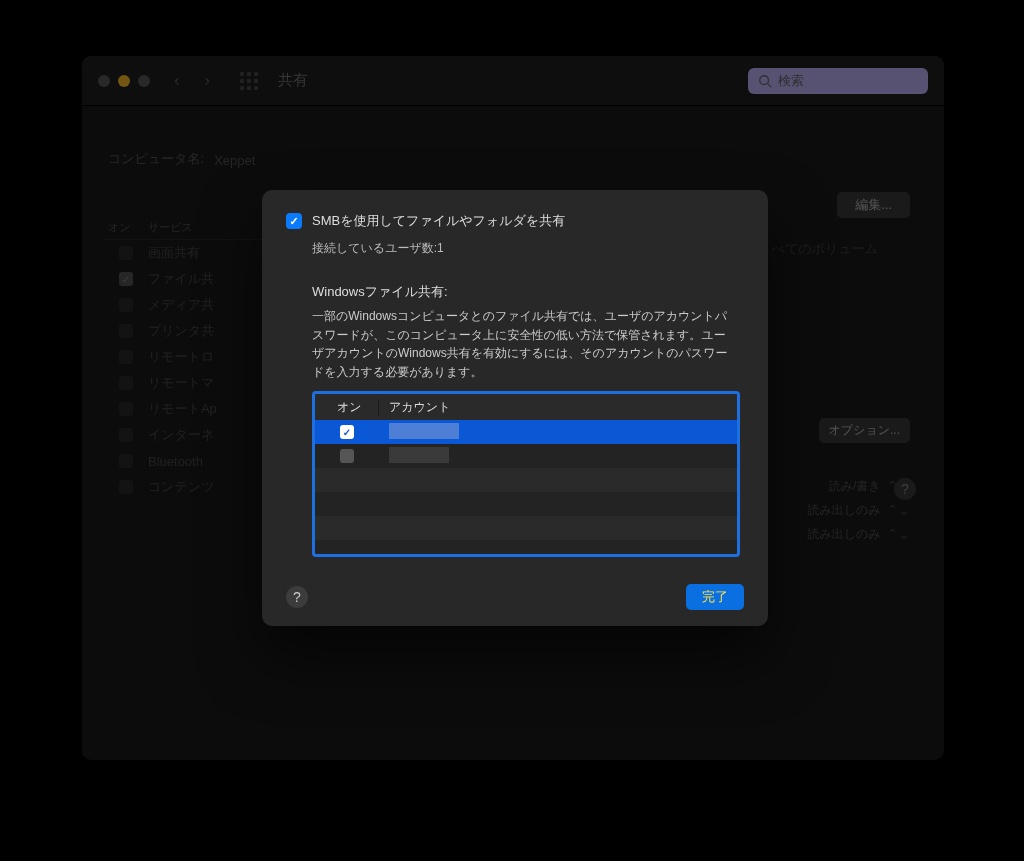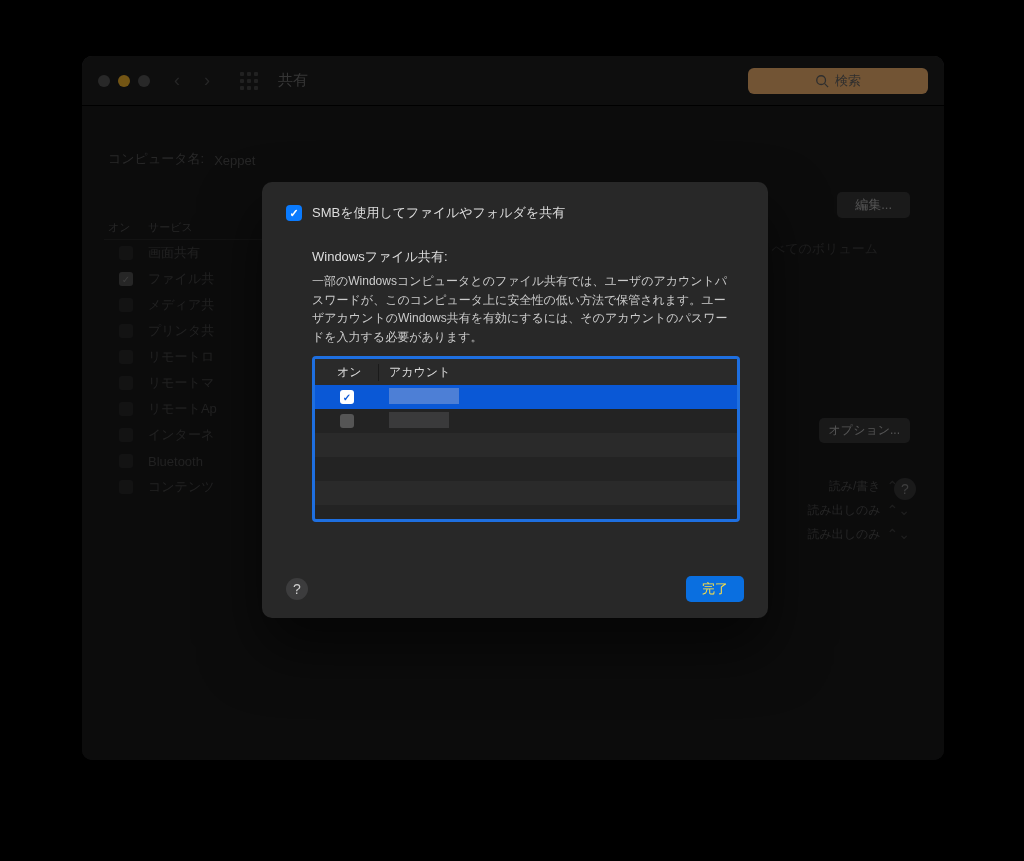--- a/index.html
+++ b/index.html
@@ -30,22 +30,22 @@
   .tl.yellow { background: #ffbd2e; }
   .tl.green { background: #5a5a5a; }
   .nav-arrows { display: flex; gap: 24px; margin-right: 30px; color: #555; }
   .nav-arrows span { font-size: 18px; }
   .grid-icon { width: 18px; height: 18px; display:grid; grid-template-columns:repeat(3,4px); grid-auto-rows:4px; gap:3px; margin-right: 20px;}
   .grid-icon div { background:#4a4a4a; border-radius:1px; }
   .title { color: #777; font-size: 15px; font-weight: 500; }
   .toolbar-spacer { flex: 1; }
   .search {
     display: flex; align-items: center;
-    background: #fdba74; border-radius: 6px;
-    padding: 4px 10px; width: 180px; color: #666; justify-content: center;
+    background: #c4b5fd; border-radius: 6px;
+    padding: 4px 10px; width: 180px; color: #666;
   }
   .search svg { width:14px; height:14px; margin-right:6px; }
   .search span { font-size: 13px; }
 
   
   .content { position: relative; padding: 24px 22px; }
   .row-label { display:flex; align-items:center; gap:10px; font-size:13px; color:#5a5a5a; }
   .computer-name-row { margin-top: 20px; margin-left: 4px; align-items: flex-end; }
   .computer-name-val { color:#555; }
   .edit-btn {
@@ -87,21 +87,21 @@
   }
 
   
   .dimmer {
     position:absolute; inset:0; background:rgba(0,0,0,0.55);
   }
 
   
   .sheet {
     position:absolute;
-    left: 262px; top: 182px;
+    left: 262px; top: 190px;
     width: 506px; height: 436px;
     background: #282828;
     border-radius: 10px;
     box-shadow: 0 30px 60px rgba(0,0,0,0.6);
     padding: 22px 24px 18px 24px;
     color: #ddd;
   }
   .sheet-check-row { display:flex; align-items:center; gap:10px; font-size:13px; font-weight:500; }
   .blue-cb {
     width:16px; height:16px; border-radius:4px;
@@ -289,20 +289,21 @@
   </div>
 
   <div class="dimmer"></div>
 </div>
 
 <div class="sheet">
   <div class="sheet-check-row">
     <div class="blue-cb"></div>
     <span>SMBを使用してファイルやフォルダを共有</span>
   </div>
+  <div class="sheet-sub">接続しているユーザ数:1</div>
 
   <div class="wfs-title">Windowsファイル共有:</div>
   <div class="wfs-desc">一部のWindowsコンピュータとのファイル共有では、ユーザのアカウントパスワードが、このコンピュータ上に安全性の低い方法で保管されます。ユーザアカウントのWindows共有を有効にするには、そのアカウントのパスワードを入力する必要があります。</div>
 
   <div class="acct-table">
     <div class="acct-head">
       <div class="col-on">オン</div>
       <div class="col-acc">アカウント</div>
     </div>
     <div class="acct-row sel">

